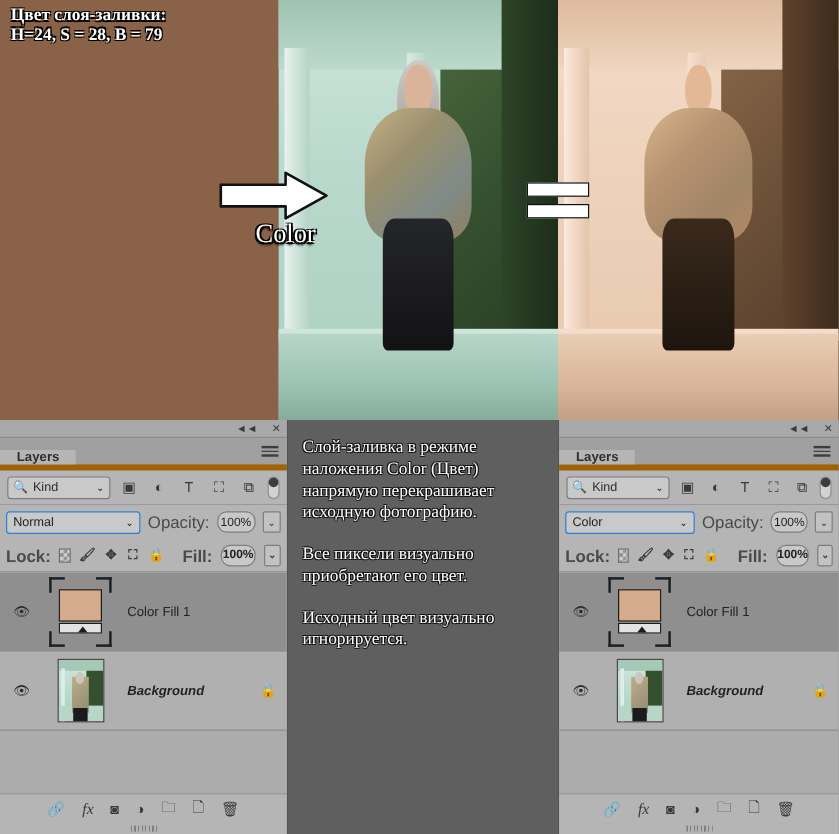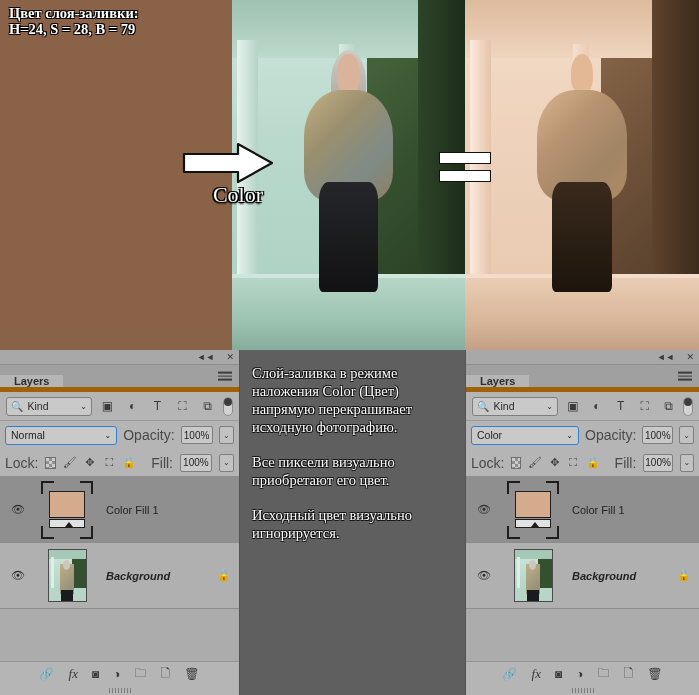--- a/index.html
+++ b/index.html
@@ -87,29 +87,29 @@
 
   
   .blendrow { height:28px; display:flex; align-items:center; padding:0 5px; gap:6px;
               background:#b5b5b5; }
   .blendsel { width:132px; height:19px; background:#c9c9c9; border:1.6px solid #2f7fd6;
               border-radius:3px; display:flex; align-items:center; padding:0 5px;
               font-size:10.5px; color:#1f1f1f; }
   .blendsel .cv { margin-left:auto; font-size:8px; }
   .lbl { font-size:14px; color:#4a4a4a; }
   .numfield { width:38px; height:18px; background:#c9c9c9; border:1px solid #7e7e7e;
-              border-radius:2px; font-size:10px; color:#222; display:flex;
+              border-radius:8px; font-size:10px; color:#222; display:flex;
               align-items:center; justify-content:center; }
   .numcv { width:18px; height:18px; background:#c2c2c2; border:1px solid #7e7e7e;
            border-radius:2px; display:flex; align-items:center; justify-content:center;
            font-size:8px; color:#3a3a3a; }
 
   
   .lockrow { height:28px; display:flex; align-items:center; padding:0 5px; gap:7px;
-             background:#b5b5b5; border-bottom:1px solid #8e8e8e; }
+             background:#b5b5b5; border-bottom:1px solid #8e8e8e;font-weight:bold; }
   .lockico { width:15px; height:15px; display:flex; align-items:center; justify-content:center;
              font-size:11px; color:#3c3c3c; }
   .checkbox-ico { width:12px; height:12px;
       background:
         linear-gradient(45deg,#8f8f8f 25%,transparent 25%,transparent 75%,#8f8f8f 75%),
         linear-gradient(45deg,#8f8f8f 25%,transparent 25%,transparent 75%,#8f8f8f 75%) 3px 3px,
         #cdcdcd;
       background-size:6px 6px; border:1px solid #6e6e6e; }
 
   

